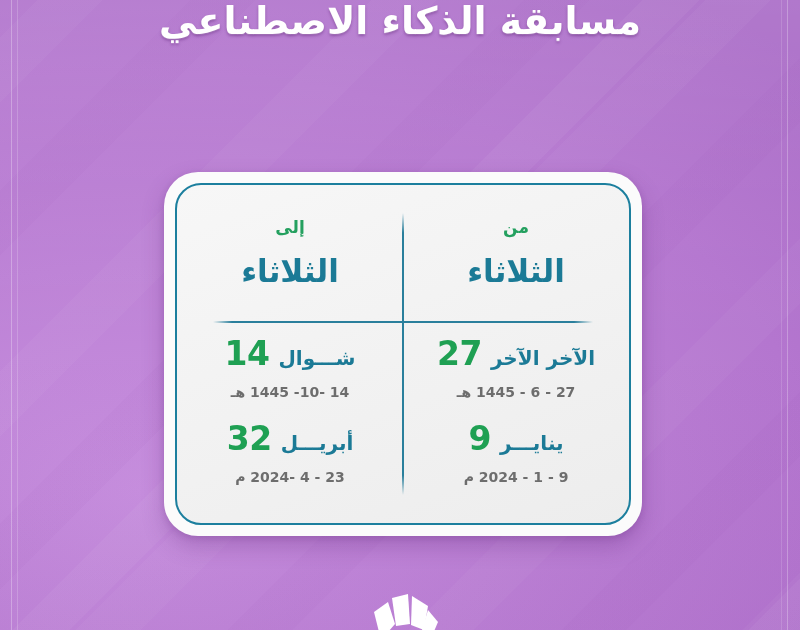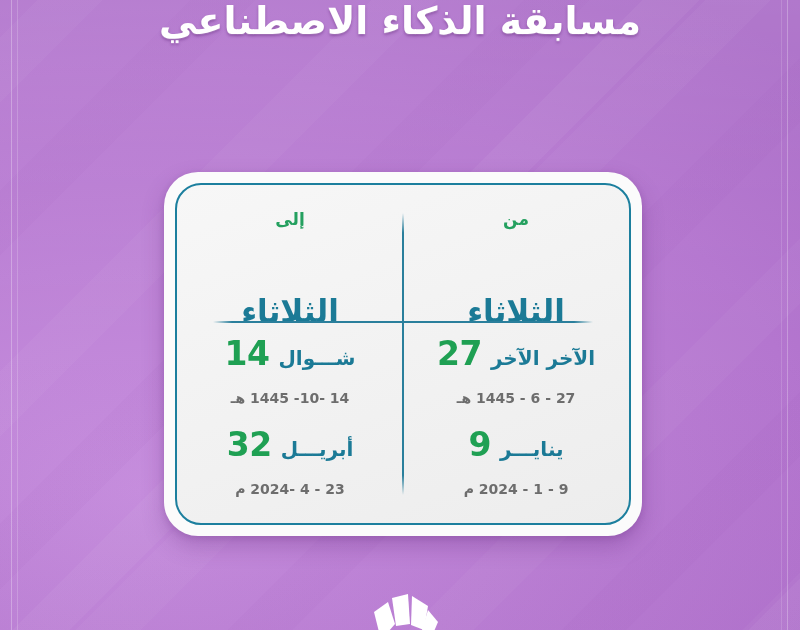--- a/index.html
+++ b/index.html
@@ -151,23 +151,22 @@
     flex-direction: column;
     align-items: center;
   }
 
   .col-head {
     height: 136px;
     display: flex;
     flex-direction: column;
     align-items: center;
     justify-content: flex-start;
-    padding-top: 26px;
+    padding-top: 34px;
     box-sizing: border-box;
-    gap: 48px;
   }
   .lbl-fromto {
     color: #24a05f;
     font-size: 17px;
     font-weight: 700;
     line-height: 1;
     margin-bottom: 20px;
   }
   .lbl-day {
     color: #1b7a96;
@@ -203,21 +202,21 @@
   }
   .date-month {
     color: #1b7a96;
     font-size: 20px;
     font-weight: 700;
   }
   .date-sub {
     color: #6d6d6d;
     font-size: 14px;
     font-weight: 700;
-    margin-top: 20px;
+    margin-top: 14px;
     direction: rtl;
     unicode-bidi: isolate;
     white-space: nowrap;
   }
   .gap-block { height: 22px; }
 
   
   .logo {
     position: absolute;
     left: 50%;

